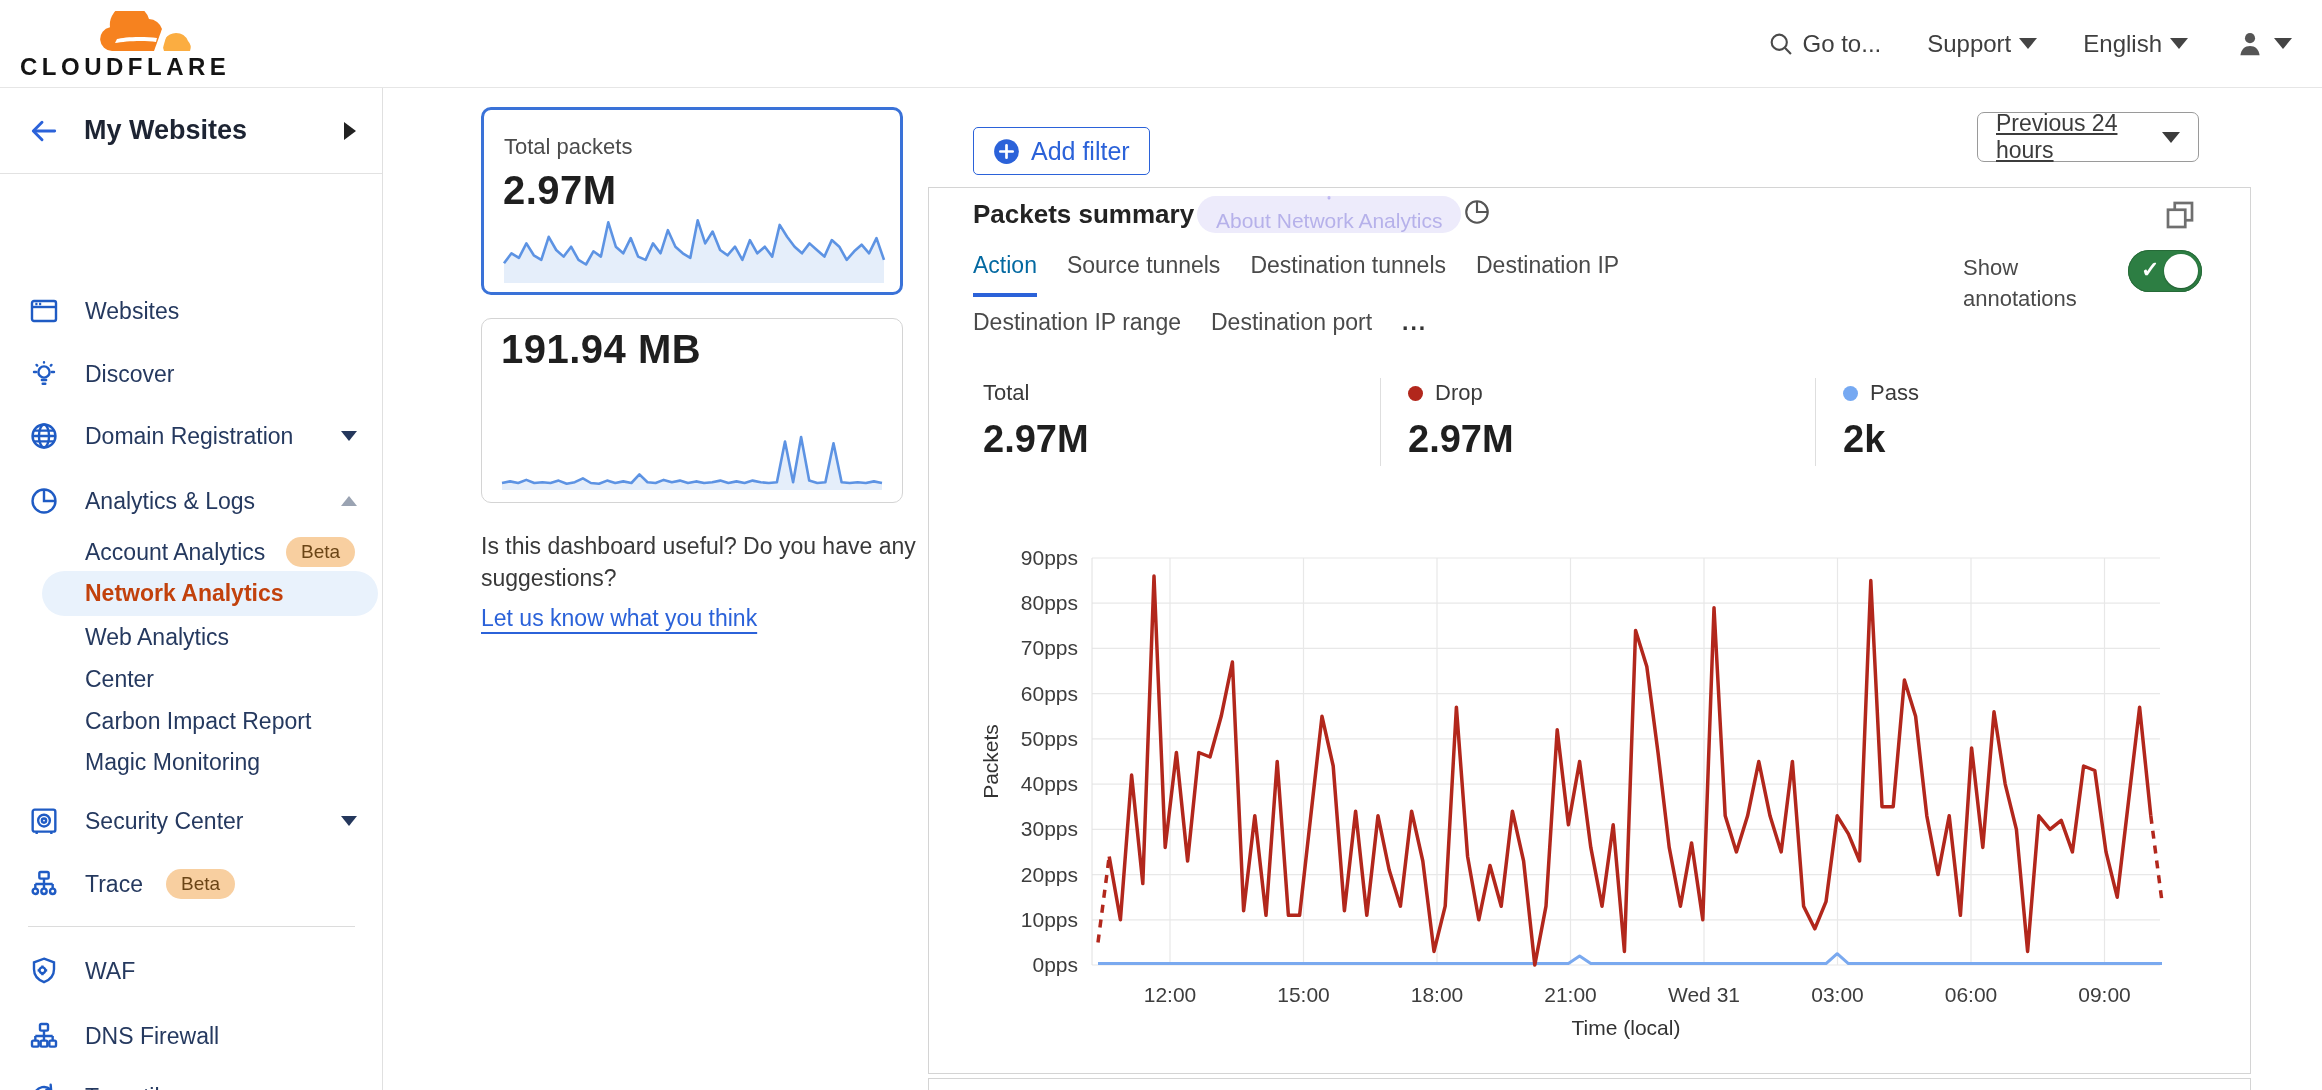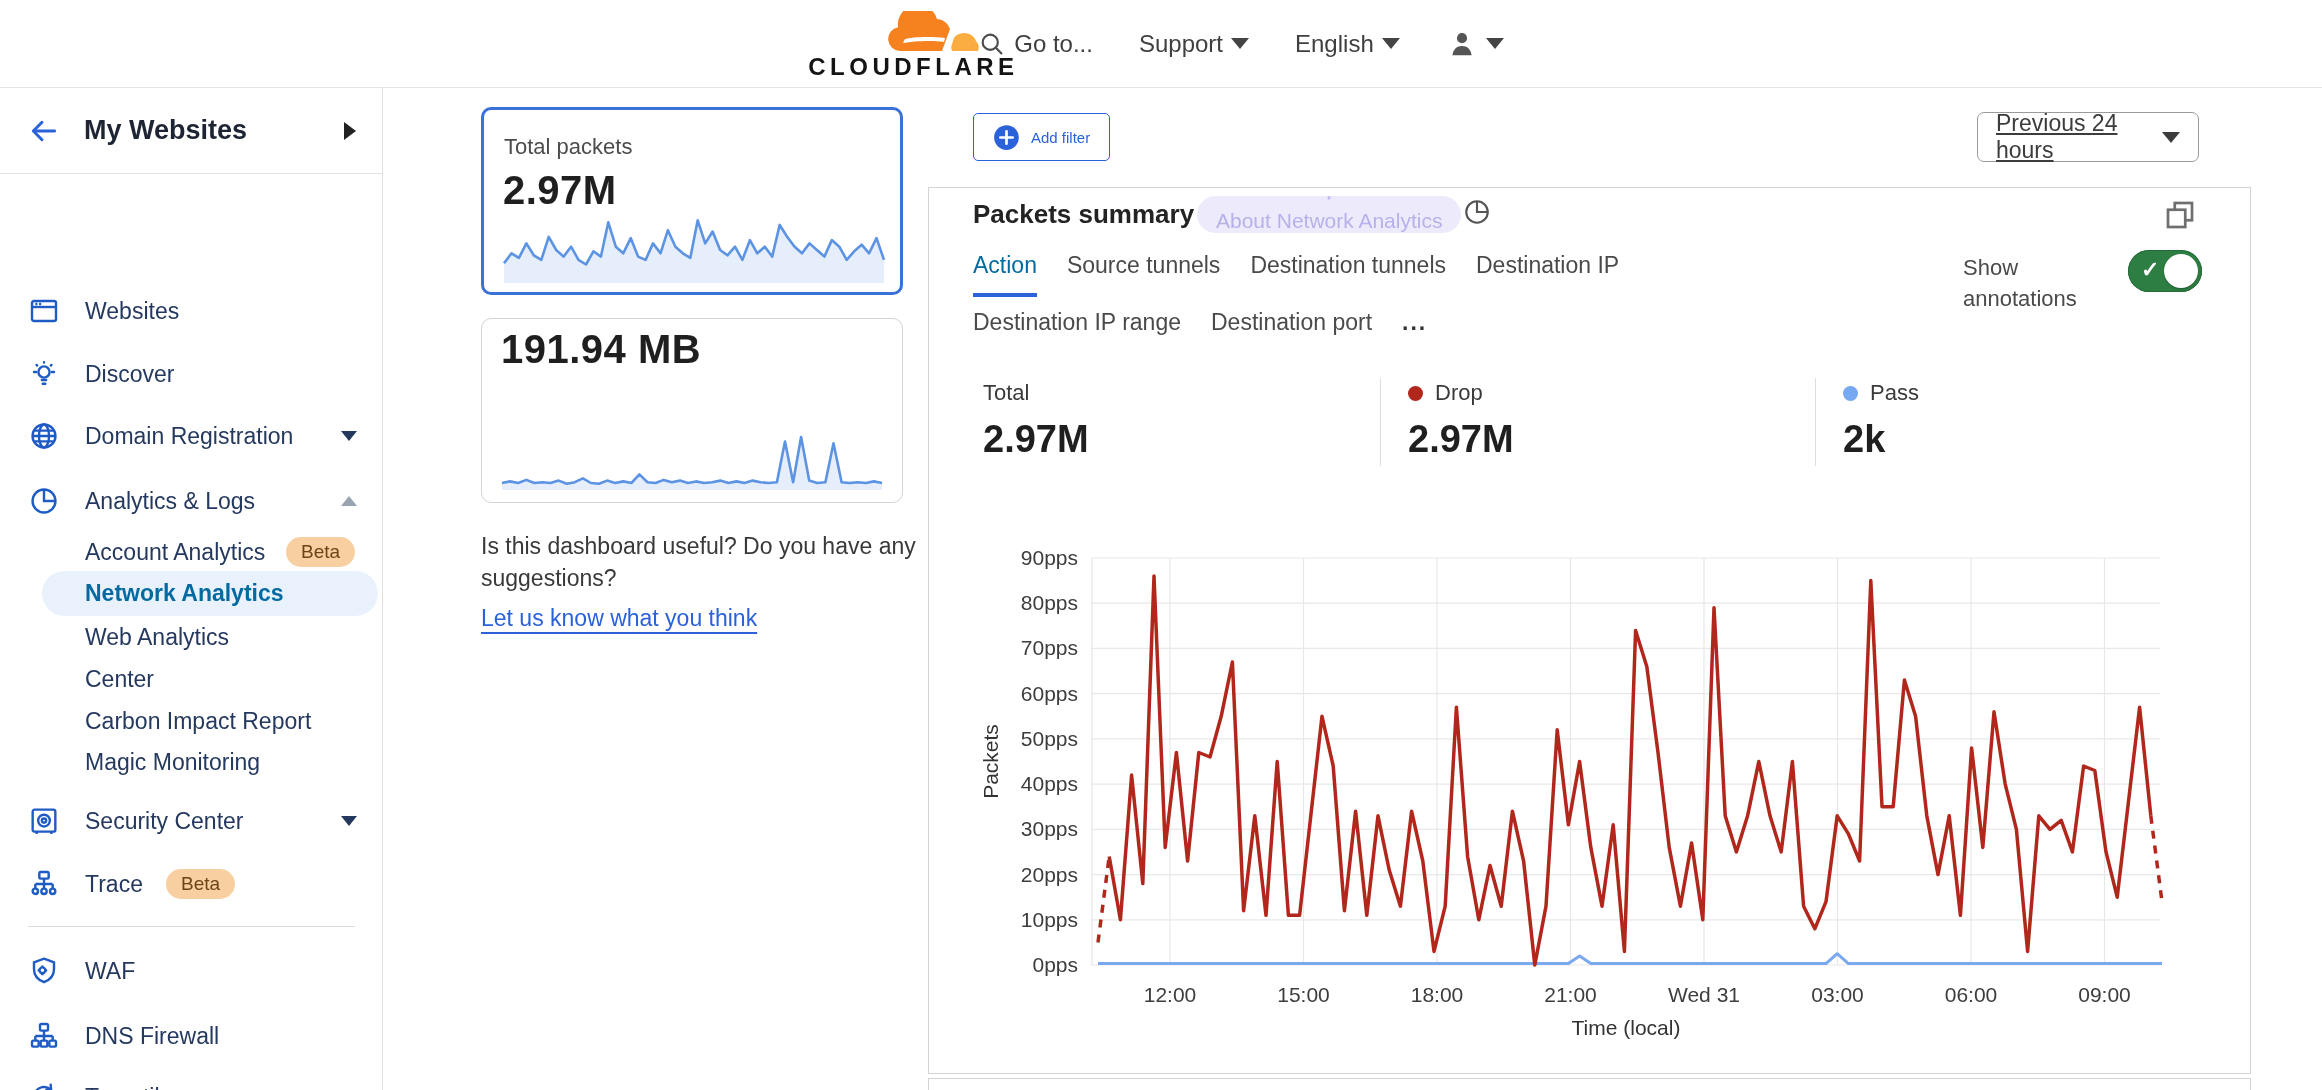--- a/index.html
+++ b/index.html
@@ -1,21 +1,21 @@
 <!DOCTYPE html>
 <html><head>
 <meta charset="utf-8">
 <style>
   * { box-sizing: border-box; margin: 0; padding: 0; }
   html,body { width:2322px; height:1090px; overflow:hidden; background:#fff;
     font-family:"Liberation Sans", sans-serif; color:#222; position:relative; }
 
   
   .topbar { position:absolute; left:0; top:0; width:2322px; height:88px; background:#fff;
-    border-bottom:1px solid #e6e6e6; display:flex; align-items:center; justify-content:center; z-index:5;}
+    border-bottom:1px solid #e6e6e6; display:flex; align-items:center; justify-content:space-between; z-index:5;}
   .logo { margin-left:20px; width:170px; position:relative; height:70px; }
   .logo-text { position:absolute; left:0; top:44px; font-size:24px; font-weight:800; letter-spacing:4.5px; color:#141414;}
   .logo-cloud { position:absolute; left:78px; top:2px; }
   .topnav { display:flex; align-items:center; gap:46px; margin-right:30px; }
   .nav-item { display:flex; align-items:center; gap:8px; font-size:24px; color:#3f3f3f; cursor:pointer; }
   .caret { width:0; height:0; border-left:9px solid transparent; border-right:9px solid transparent; border-top:11px solid #444; }
 
   
   .sidebar { position:absolute; left:0; top:88px; width:383px; height:1002px; background:#fff;
     border-right:1px solid #e0e0e0; }
@@ -29,39 +29,39 @@
   .srow .icn { position:absolute; left:28px; width:32px; height:32px; color:#1f5bc4; display:flex; }
   .srow .lbl { position:absolute; left:85px; font-size:23px; color:#25395f; white-space:nowrap; }
   .srow .dd { position:absolute; right:26px; width:0; height:0; border-left:8px solid transparent;
     border-right:8px solid transparent; border-top:10px solid #24375c; }
   .srow .du { position:absolute; right:26px; width:0; height:0; border-left:8px solid transparent;
     border-right:8px solid transparent; border-bottom:10px solid #9aa3b2; }
   .badge { margin-left:16px; background:#f8cfa0; color:#6b4516; font-size:19px; padding:4px 15px;
     border-radius:999px; position:absolute; }
   .active-pill { position:absolute; left:42px; top:483px; width:336px; height:45px; background:#e9f2fc;
     border-radius:23px; display:flex; align-items:center; cursor:pointer; }
-  .active-pill .lbl { margin-left:43px; font-size:23px; font-weight:700; color:#0369a1; }
+  .active-pill .lbl { margin-left:43px; font-size:23px; font-weight:700; color:#c2410c; }
   .sdivider { position:absolute; left:28px; width:327px; height:1px; background:#dcdcdc; }
 
   
   .card { position:absolute; left:481px; width:422px; background:#fff; border-radius:10px; cursor:pointer; }
   .card.sel { border:3px solid #3a72d8; }
   .card.plain { border:1px solid #d4d4d4; }
   .card-title { margin:24px 0 0 20px; font-size:22px; color:#4c4c4c; }
   .card-value { margin:8px 0 0 19px; font-size:40px; font-weight:700; color:#1f1f1f; letter-spacing:0.5px;}
   .card svg { position:absolute; left:14px; }
 
   .feedback { position:absolute; left:481px; top:530px; width:440px; font-size:23px; color:#393939; line-height:32px;}
   .feedback-link { margin-top:8px; font-size:23px; color:#2b62d9; text-decoration:underline;
     text-underline-offset:6px; cursor:pointer; display:inline-block; }
 
   
-  .add-filter { position:absolute; left:973px; top:113px; height:48px; display:flex; align-items:center; gap:11px;
+  .add-filter { position:absolute; left:973px; top:127px; height:48px; display:flex; align-items:center; gap:11px;
     padding:0 19px; border:1px solid #2b62d9; border-radius:5px; background:#fff; color:#2b62d9;
-    font-size:15px; cursor:pointer; }
+    font-size:25px; cursor:pointer; }
   .time-range { position:absolute; left:1977px; top:112px; width:222px; height:50px; display:flex;
     align-items:center; justify-content:space-between; padding:0 18px; border:1px solid #9a9a9a;
     border-radius:7px; background:#fff; font-size:23px; color:#3c3c3c; cursor:pointer;text-decoration:underline; }
   .time-range .caret { border-top-color:#3c3c3c; }
 
   
   .panel { position:absolute; left:928px; top:187px; width:1323px; height:887px; background:#fff;
     border:1px solid #d4d4d4; }
   .panel2 { position:absolute; left:928px; top:1078px; width:1323px; height:20px; background:#fff;
     border:1px solid #d4d4d4; }

